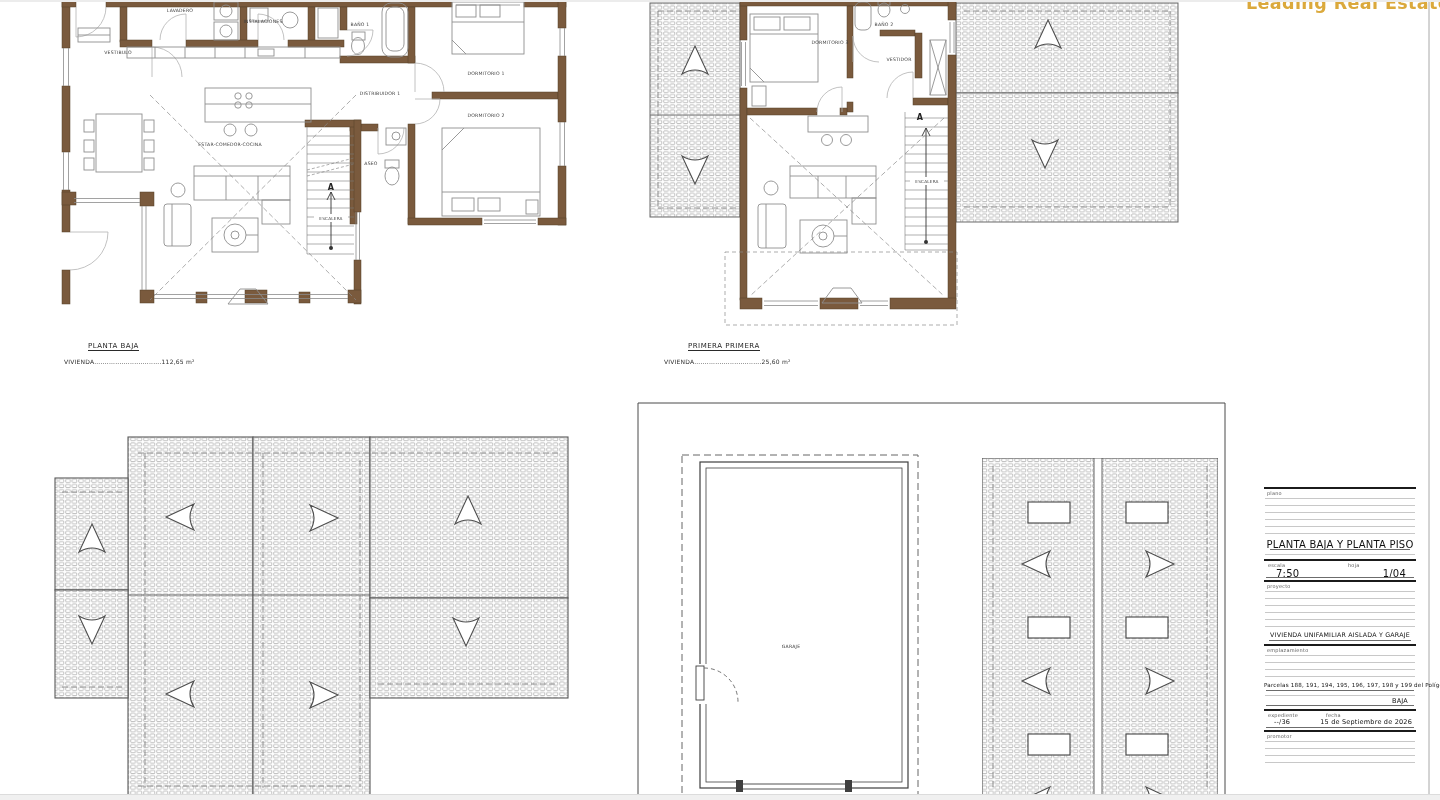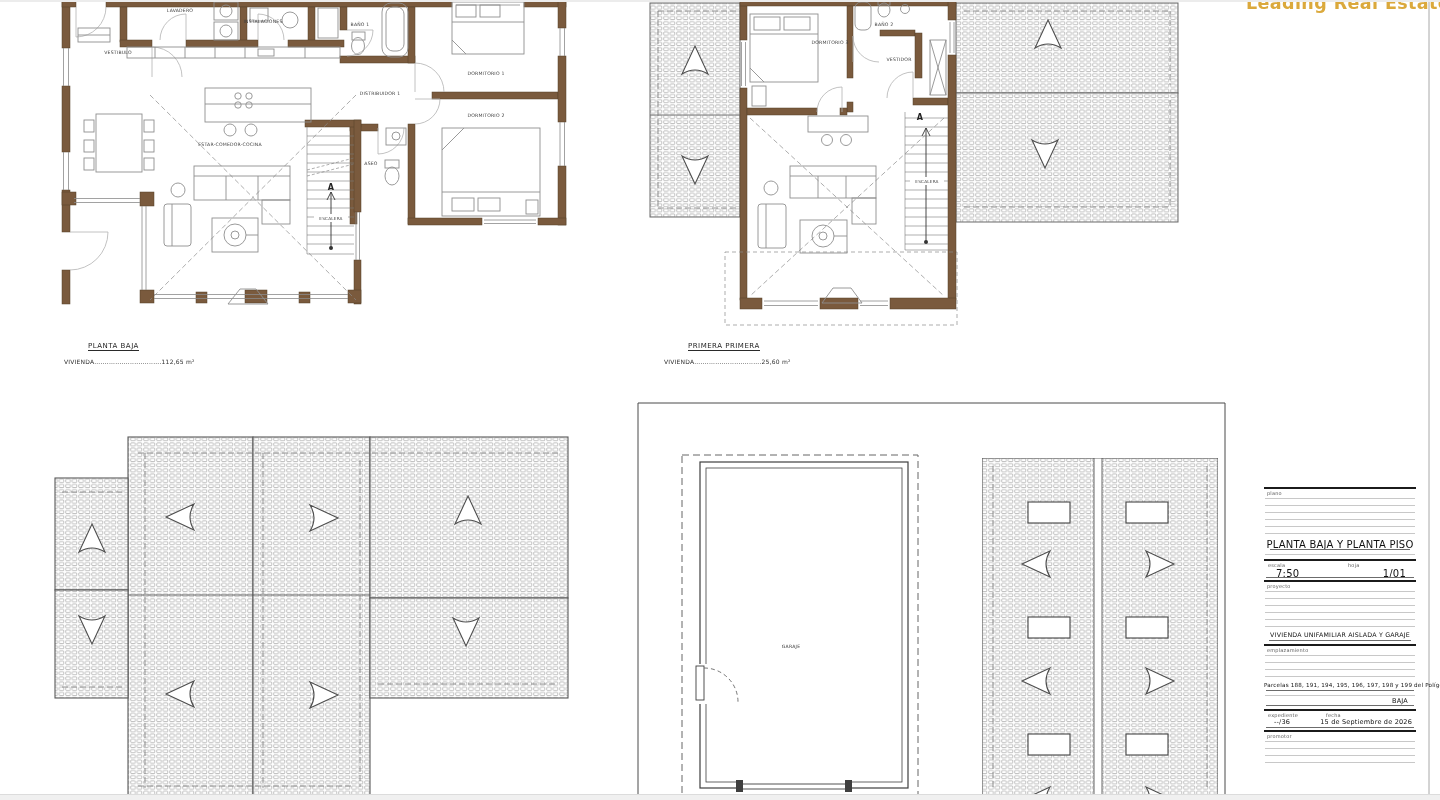--- a/index.html
+++ b/index.html
@@ -374,21 +374,21 @@
   <div class="ln" style="top:32px;"></div>
       <div class="ln" style="top:39px;"></div>
       <div class="ln" style="top:46px;"></div>
   <div class="val ctr" style="top:52px;">PLANTA BAJA Y PLANTA PISO</div>
   <div class="ul" style="top:62px;left:6px;right:6px;"></div>
   <div class="ln" style="top:67px;"></div>
   <div class="bd" style="top:72px;"></div>
   <div class="lab" style="top:75px;left:4px;">escala</div>
   <div class="lab" style="top:75px;left:84px;">hoja</div>
   <div class="val" style="top:81px;left:12px;">7:50</div>
-  <div class="val rt" style="top:81px;right:10px;">1/01</div>
+  <div class="val rt" style="top:81px;right:10px;">1/04</div>
   <div class="ul" style="top:90px;left:2px;right:2px;"></div>
   <div class="bd" style="top:93px;"></div>
   <div class="lab" style="top:96px;left:3px;">proyecto</div>
   <div class="ln" style="top:104px;"></div>
       <div class="ln" style="top:111px;"></div>
       <div class="ln" style="top:118px;"></div>
   <div class="ln" style="top:125px;"></div>
       <div class="ln" style="top:132px;"></div>
       <div class="ln" style="top:139px;"></div>
   <div class="val ctr md" style="top:144px;">VIVIENDA UNIFAMILIAR AISLADA Y GARAJE</div>

